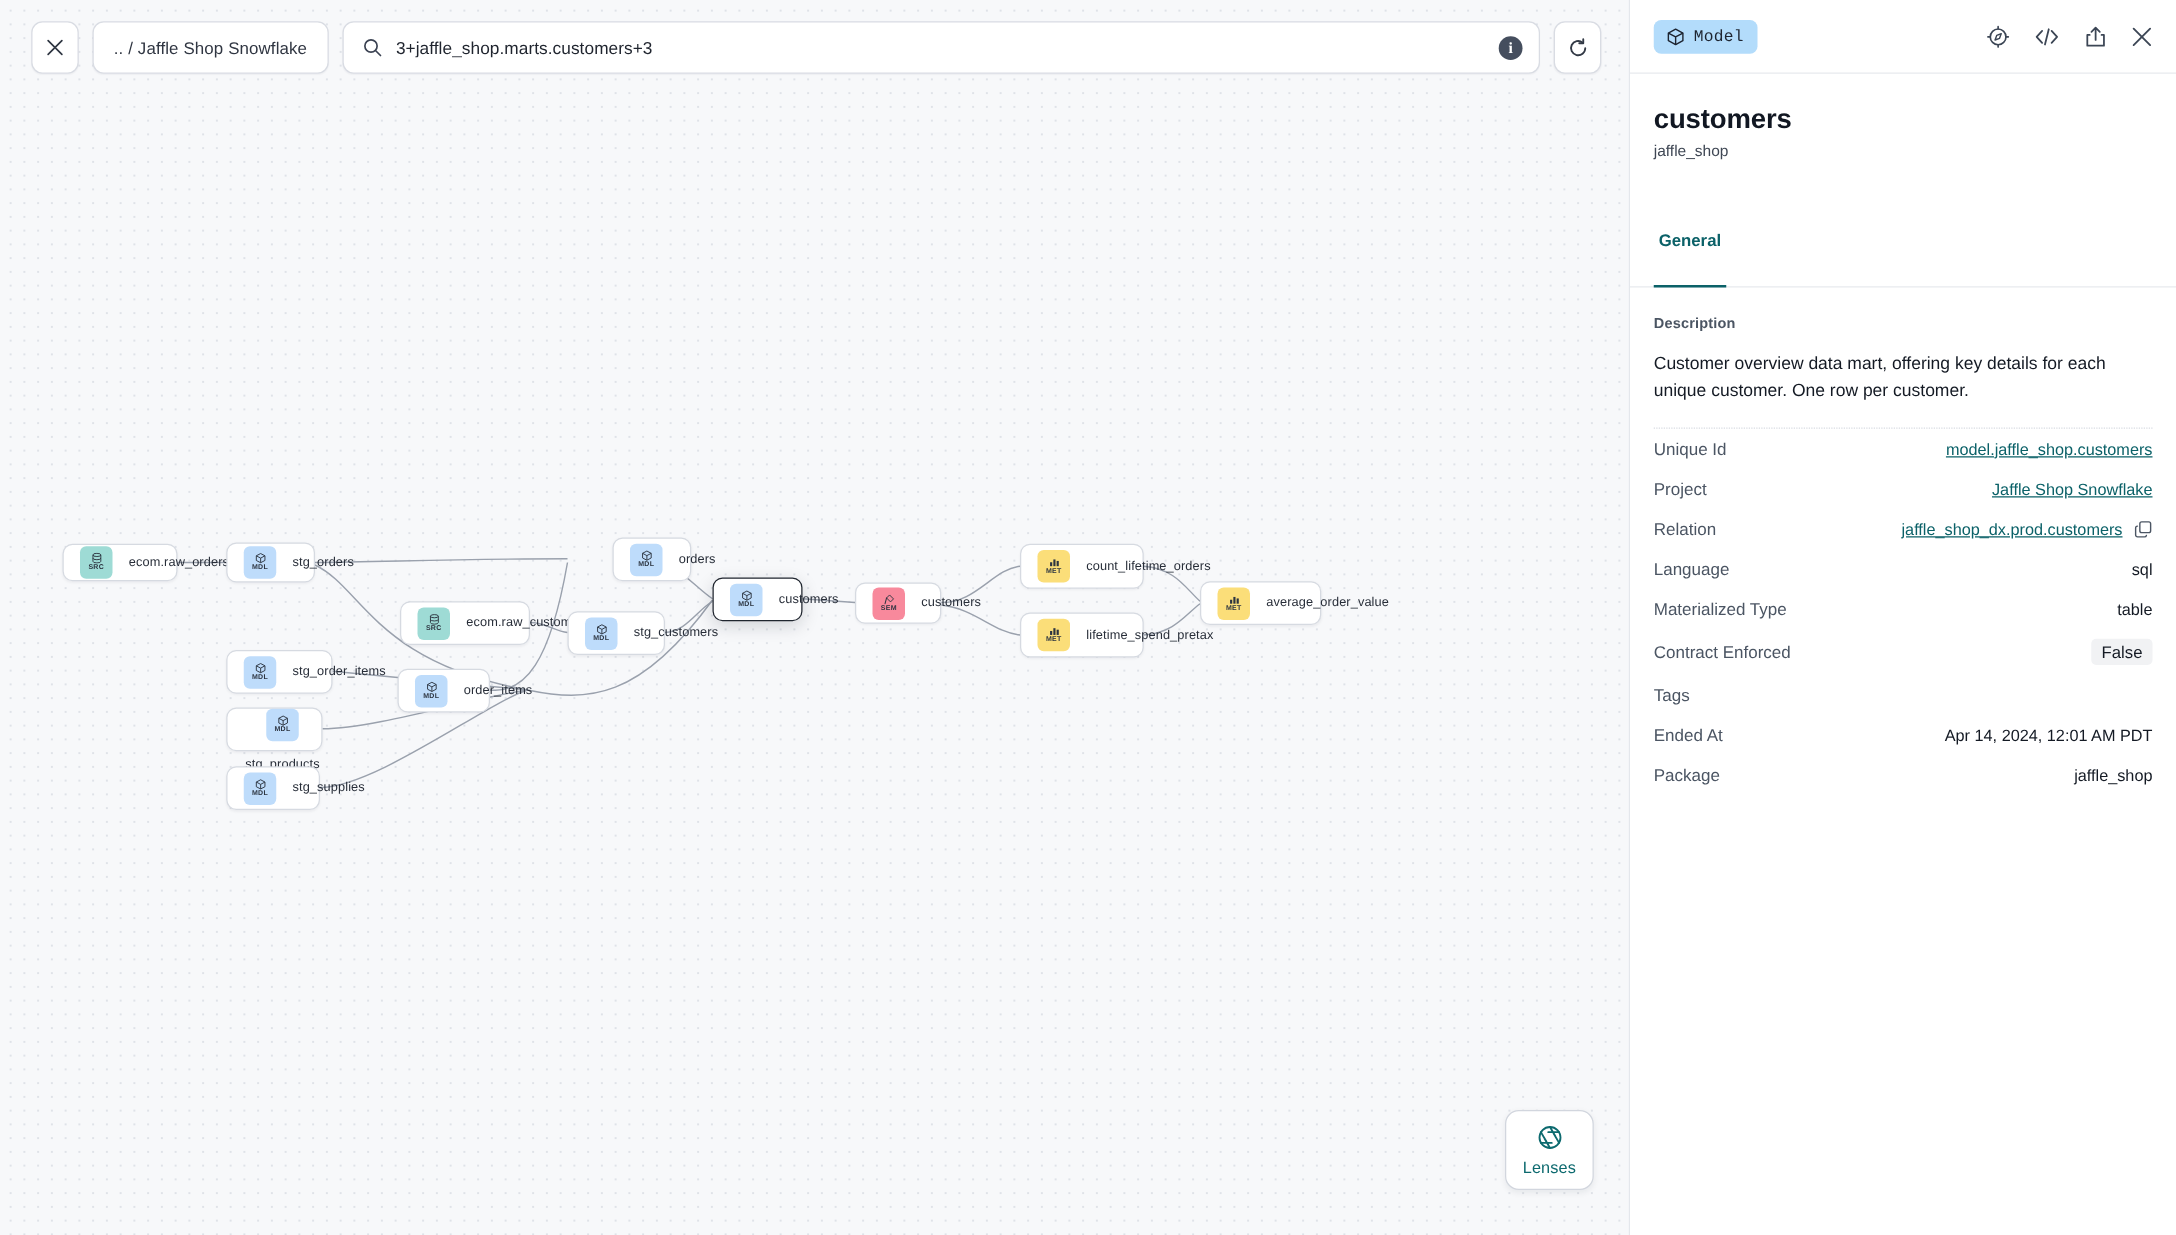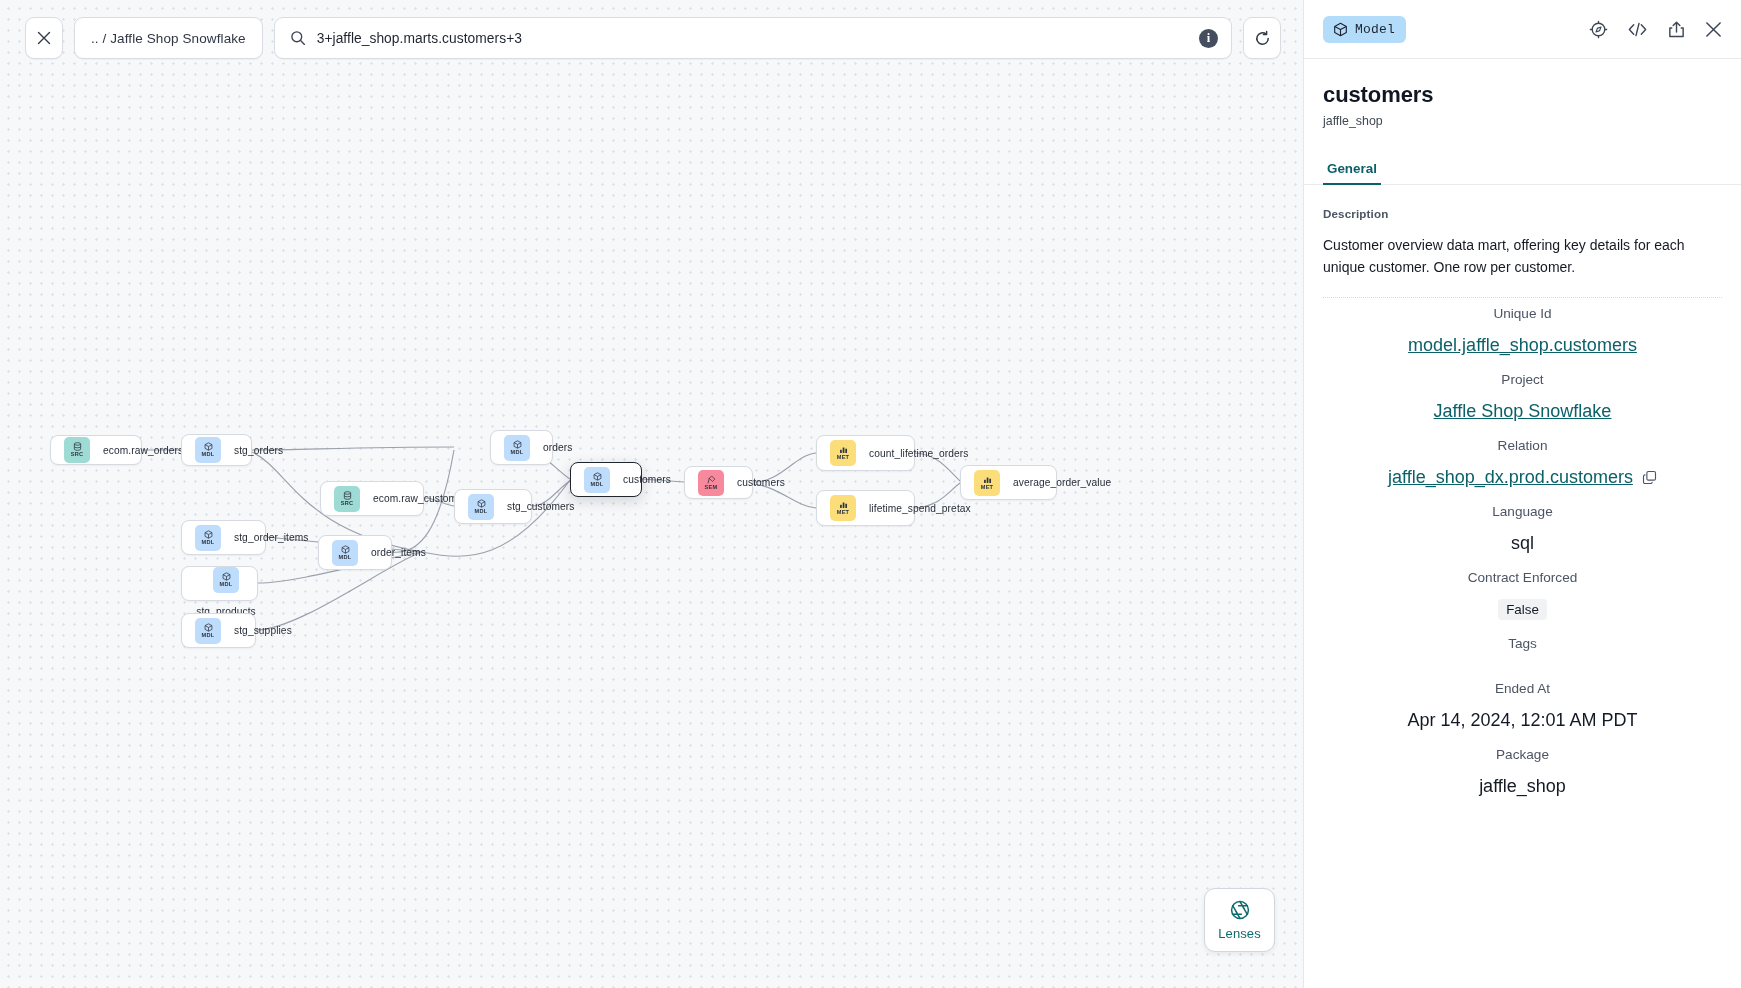--- a/index.html
+++ b/index.html
@@ -249,26 +249,27 @@
 
   .dp-tabs {
     margin-top: 26px;
     padding: 0 19px;
     border-bottom: 1px solid #e8eaee;
     display: flex;
     gap: 20px;
     flex: none;
   }
   .dp-tab {
-    padding: 7px 4px 7px 4px;
+    padding: 7px 4px 28px 4px;
     font-size: 13.4px;
     color: #6b7380;
     cursor: pointer;
     border-bottom: 2.5px solid transparent;
     margin-bottom: -1px;
+    margin-top: 24px;
   }
   .dp-tab.active {
     color: #0b6168;
     font-weight: bold;
     border-bottom-color: #0b6168;
   }
 
   .dp-body {
     flex: 1 1 auto;
     overflow-y: auto;
@@ -295,29 +296,28 @@
     border-top: 1px dotted #d7dbe1;
   }
 
   .kv-row {
     display: flex;
     align-items: center;
     justify-content: space-between;
     gap: 14px;
     min-height: 32px;
     padding: 8px 0;
-    flex-direction: column;
   }
   .kv-key {
     font-size: 13.6px;
     color: #4b5563;
     white-space: nowrap;
   }
   .kv-val {
-    font-size: 18px;
+    font-size: 13px;
     color: #141a24;
     text-align: right;
     white-space: nowrap;
   }
   .kv-val.link {
     color: #0b6168;
     text-decoration: underline;
     cursor: pointer;
   }
   .kv-val-group { display: flex; align-items: center; gap: 9px; justify-content: flex-end; }
@@ -627,20 +627,26 @@
               </span>
             </div>
           </div>
           <div class="kv-row">
             <div class="kv-key">Language</div>
             <div class="kv-val-group">
               <div class="kv-val">sql</div>
             </div>
           </div>
           <div class="kv-row">
+            <div class="kv-key">Materialized Type</div>
+            <div class="kv-val-group">
+              <div class="kv-val">table</div>
+            </div>
+          </div>
+          <div class="kv-row">
             <div class="kv-key">Contract Enforced</div>
             <div class="kv-val-group">
               <div class="chip-plain">False</div>
             </div>
           </div>
           <div class="kv-row">
             <div class="kv-key">Tags</div>
             <div class="kv-val-group">
               <div class="kv-val"></div>
             </div>

